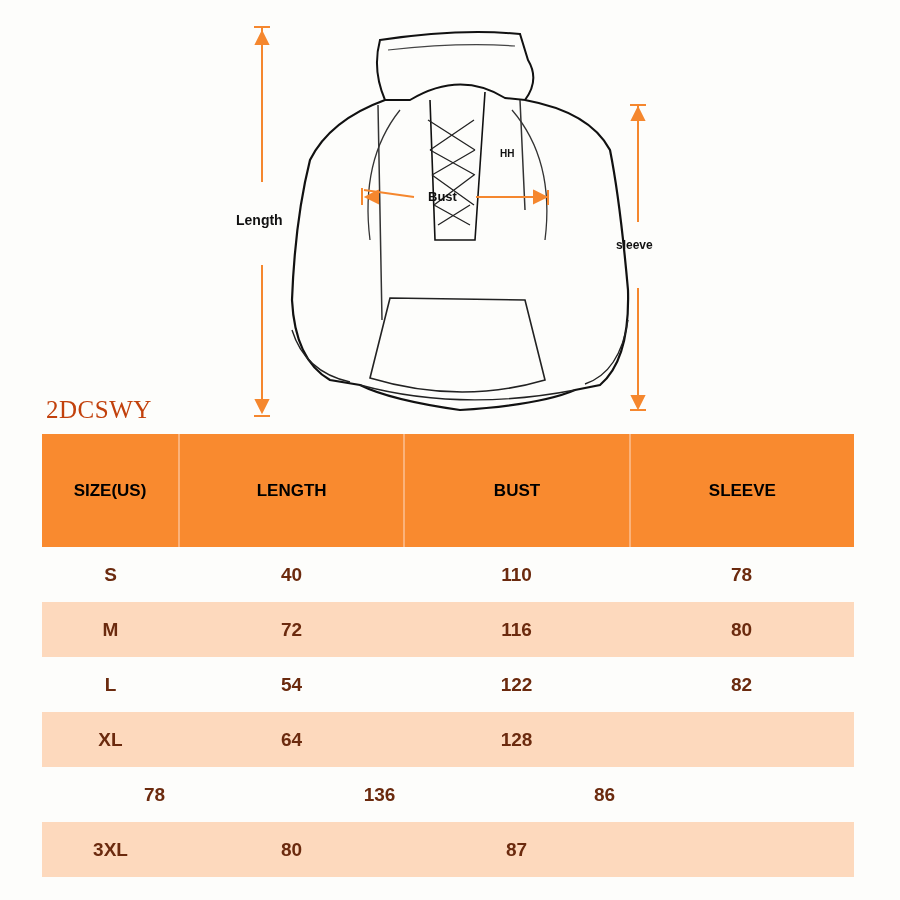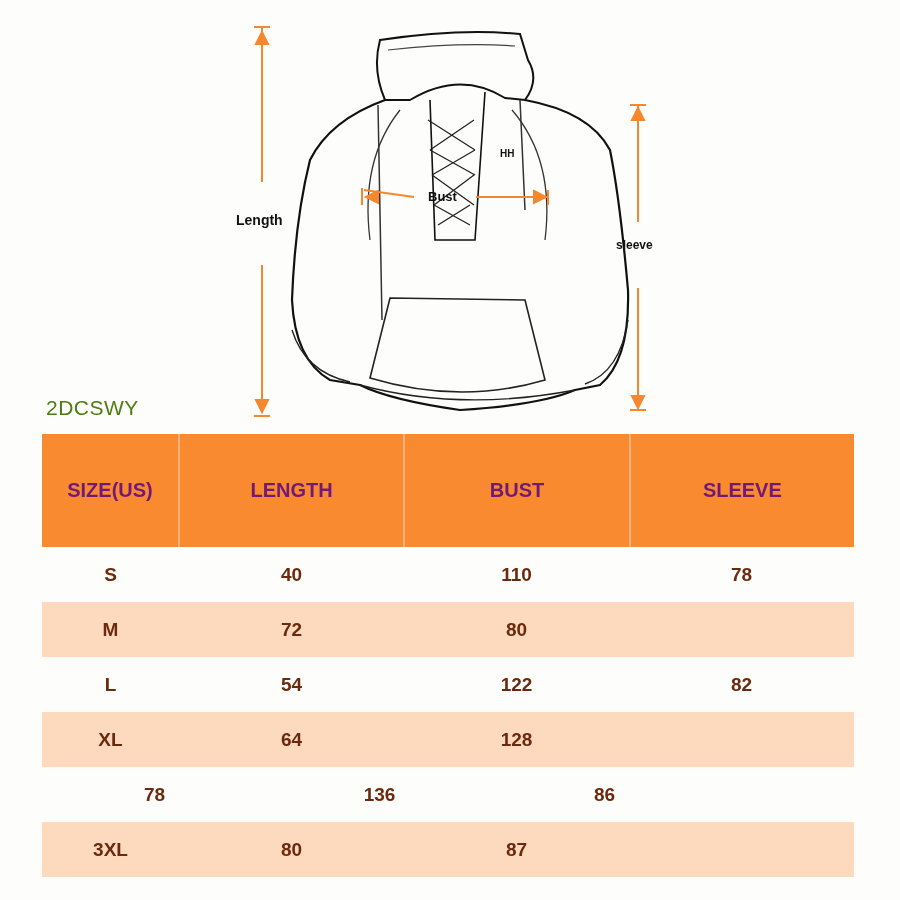--- a/index.html
+++ b/index.html
@@ -1,22 +1,22 @@
 <!DOCTYPE html>
 <html><head>
 <meta charset="utf-8">
 <style>
   html, body { margin: 0; padding: 0; }
   body { width: 900px; height: 900px; background: #fdfdfb; position: relative; overflow: hidden; font-family: "Liberation Sans", sans-serif; }
   .illus { position: absolute; left: 0; top: 0; width: 900px; height: 420px; }
   .label { position: absolute; font-weight: bold; font-size: 14px; color: #111; font-family: "Liberation Sans", sans-serif; }
-  .brand { position: absolute; left: 46px; top: 396px; font-family: Liberation Sans, sans-serif; font-size: 21px; color: #4d7c0f; letter-spacing: 0.5px; }
+  .brand { position: absolute; left: 46px; top: 396px; font-family: Liberation Serif, serif; font-size: 25px; color: #c2410c; letter-spacing: 0.5px; }
   .table { position: absolute; left: 42px; top: 434px; width: 812px; }
   .hdr { display: flex; height: 113px; background: #f98a2f; }
-  .hdr .c { display: flex; align-items: center; justify-content: center; color: #701a75; font-weight: bold; font-size: 20px; border-right: 2px solid #fbb27a; }
+  .hdr .c { display: flex; align-items: center; justify-content: center; color: #000000; font-weight: bold; font-size: 17px; border-right: 2px solid #fbb27a; }
   .hdr .c:last-child { border-right: none; }
   .row { display: flex; height: 55px; }
   .row.alt { background: #fdd9bd; }
   .row .c { display: flex; align-items: center; justify-content: center; color: #6b2a0e; font-weight: bold; font-size: 19px; font-family: "Liberation Sans", sans-serif; }
   .w0 { width: 137px; } .w1 { width: 225px; } .w2 { width: 225px; } .w3 { width: 225px; }
 </style>
 </head>
 <body>
 
 <svg class="illus" viewBox="0 0 900 420">
@@ -81,20 +81,21 @@
   </div>
   <div class="row">
     <div class="c w0">S</div>
     <div class="c w1">40</div>
     <div class="c w2">110</div>
     <div class="c w3">78</div>
   </div>
   <div class="row alt">
     <div class="c w0">M</div>
     <div class="c w1">72</div>
+    <div class="c w2">116</div>
     <div class="c w3">80</div>
   </div>
   <div class="row">
     <div class="c w0">L</div>
     <div class="c w1">54</div>
     <div class="c w2">122</div>
     <div class="c w3">82</div>
   </div>
   <div class="row alt">
     <div class="c w0">XL</div>

